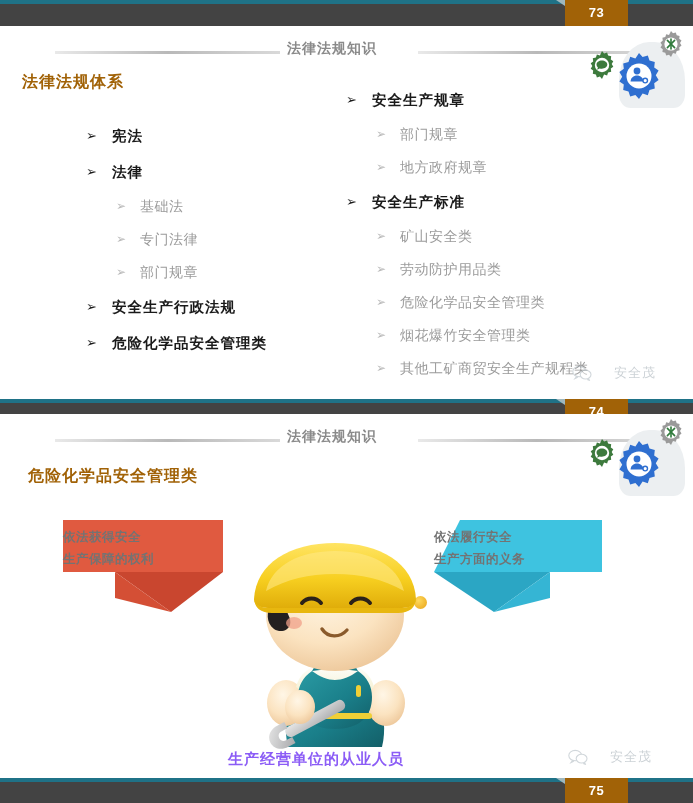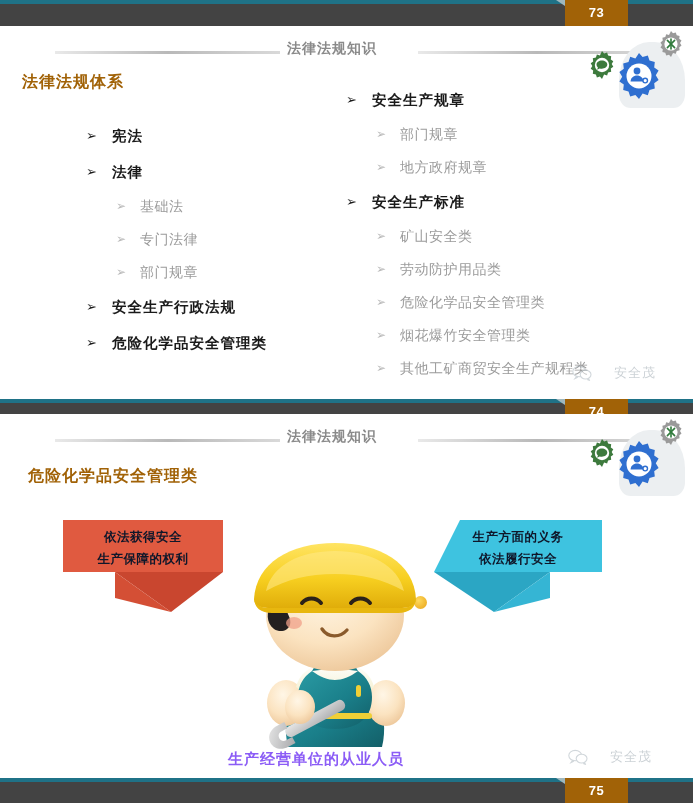--- a/index.html
+++ b/index.html
@@ -38,22 +38,22 @@
   .sectitle{position:absolute;font-size:16px;font-weight:bold;color:#a16207;letter-spacing:1px;}
   ul.bl{list-style:none;margin:0;padding:0;position:absolute;}
   ul.bl li{position:relative;white-space:nowrap;}
   .b1{font-size:14.5px;font-weight:bold;color:#1a1a1a;padding-left:42px;height:36px;line-height:36px;letter-spacing:1px;}
   .b2{font-size:14px;font-weight:normal;color:#9b9b9b;padding-left:70px;height:33px;line-height:33px;letter-spacing:.5px;}
   .b1 .ar{position:absolute;left:16px;top:0;color:#1a1a1a;font-size:13px;font-weight:bold;}
   .b2 .ar{position:absolute;left:46px;top:0;color:#b9b9b9;font-size:12px;}
 
   
   .callout{position:absolute;}
-  .callout .txt{position:absolute;left:0;top:0;width:100%;text-align:center;
-                font-size:12.5px;font-weight:bold;color:#0f172a;line-height:22px;letter-spacing:.5px;}
+  .callout .txt{position:absolute;left:0;top:0;width:100%;
+                font-size:12.5px;font-weight:bold;color:#737373;line-height:22px;letter-spacing:.5px;}
 
   
   .mascot{position:absolute;}
 
   
   .caption{position:absolute;font-size:15px;font-weight:bold;color:#8b5cf6;letter-spacing:1px;white-space:nowrap;}
 
   
   .wm{position:absolute;display:flex;align-items:center;gap:22px;opacity:.45;}
   .wm .wmtext{font-size:13px;color:#8d9aa3;letter-spacing:1px;}
@@ -206,22 +206,22 @@
     </div>
   </div>
 
   <div class="callout" style="left:434px;top:106px;width:168px;height:100px;">
     <svg width="168" height="100" viewBox="0 0 168 100" style="position:absolute;left:0;top:0;">
       <polygon points="26,0 168,0 168,52 0,52" fill="#3ec3e0"></polygon>
       <polygon points="0,52 116,52 60,92" fill="#2ba6c4"></polygon>
       <polygon points="60,92 116,52 116,78" fill="#35b5d4"></polygon>
     </svg>
     <div class="txt" style="top:6px;">
+      <div>依法履行安全</div>
       <div>生产方面的义务</div>
-      <div>依法履行安全</div>
     </div>
   </div>
 
   <div style="position:absolute;left:414px;top:182px;width:13px;height:13px;border-radius:50%;
               background:radial-gradient(circle at 35% 35%,#ffd95e,#e8a316);"></div>
 
   <div class="mascot" style="left:236px;top:123px;width:198px;height:212px;">
     <svg width="198" height="212" viewBox="0 0 198 212">
       <defs>
         <radialGradient id="skin" cx="42%" cy="32%" r="72%">

